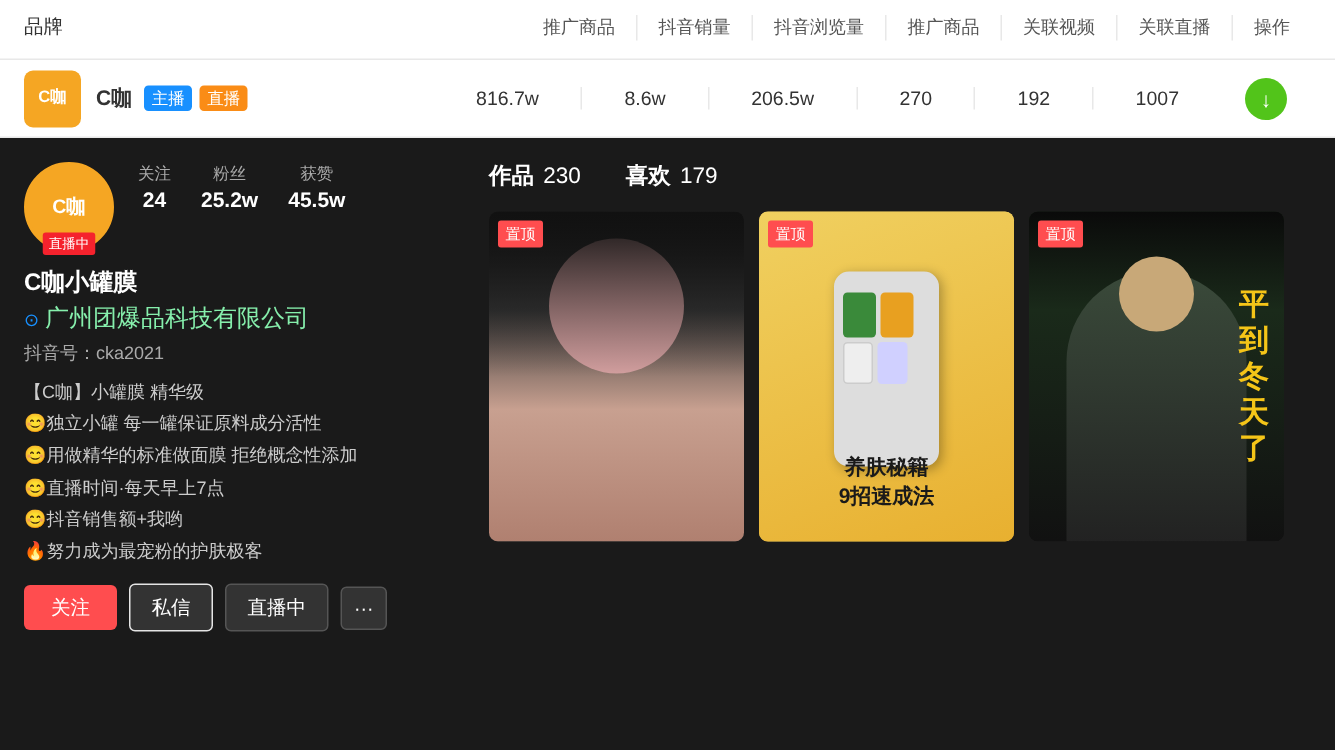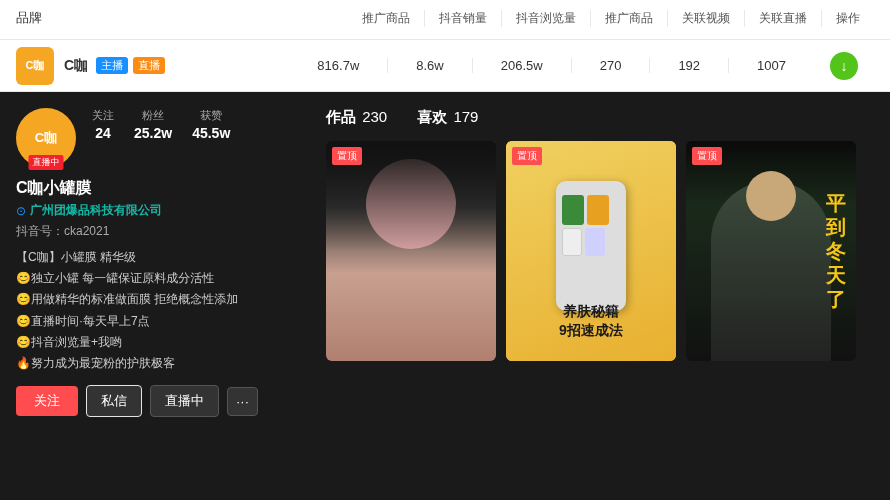--- a/index.html
+++ b/index.html
@@ -182,23 +182,22 @@
       display: flex;
       align-items: center;
       gap: 4px;
       margin-bottom: 4px;
     }
     .company-icon {
       color: #1890ff;
       font-size: 12px;
     }
     .company-name {
-      color: #14b8a6;
-      font-size: 12px;
-      font-weight: bold;
+      color: #86efac;
+      font-size: 16px;
     }
     .tiktok-id {
       color: #aaa;
       font-size: 12px;
       margin-bottom: 8px;
     }
     .bio {
       color: #ccc;
       font-size: 12px;
       line-height: 1.6;
@@ -415,21 +414,21 @@
     <div class="profile-company">
       <span class="company-icon">⊙</span>
       <span class="company-name">广州团爆品科技有限公司</span>
     </div>
     <div class="tiktok-id">抖音号：cka2021</div>
     <div class="bio">
       <div class="bio-line">【C咖】小罐膜 精华级</div>
       <div class="bio-line">😊独立小罐 每一罐保证原料成分活性</div>
       <div class="bio-line">😊用做精华的标准做面膜 拒绝概念性添加</div>
       <div class="bio-line">😊直播时间·每天早上7点</div>
-      <div class="bio-line">😊抖音浏览量+我哟</div>
+      <div class="bio-line">😊抖音销售额+我哟</div>
       <div class="bio-line">🔥努力成为最宠粉的护肤极客</div>
     </div>
     <div class="action-buttons">
       <button class="btn-follow">关注</button>
       <button class="btn-msg">私信</button>
       <button class="btn-live">直播中</button>
       <button class="btn-more">···</button>
     </div>
   </div>
 

